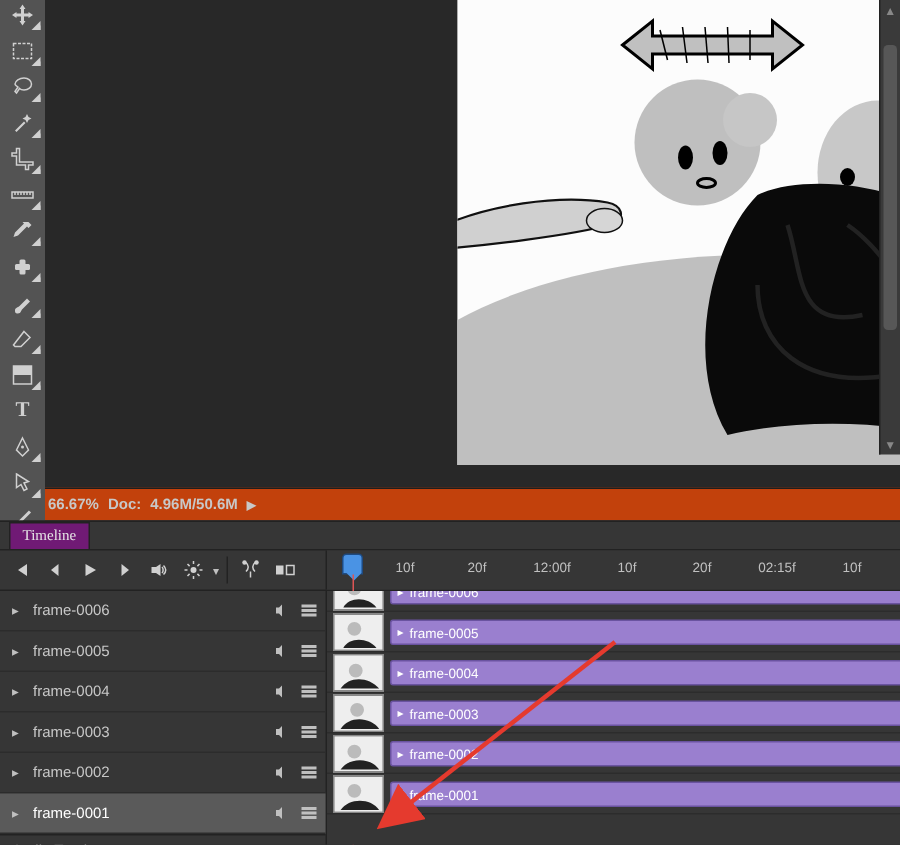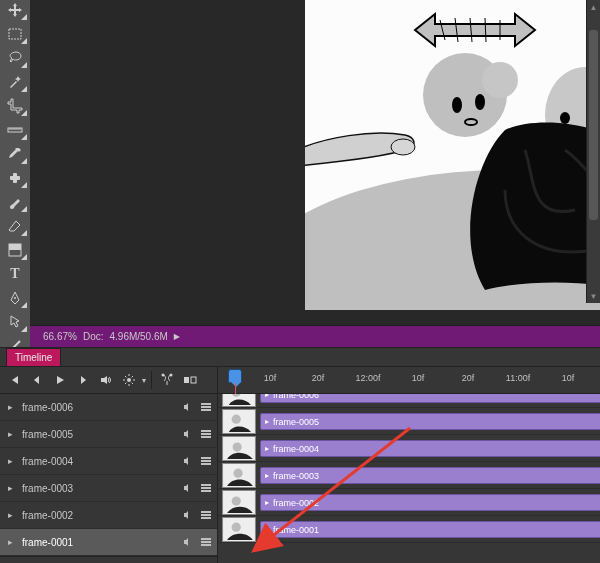--- a/index.html
+++ b/index.html
@@ -16,29 +16,29 @@
   .sw-bg { position: absolute; left: 8px; top: 8px; width: 16px; height: 16px; background: #000; border: 1px solid #777; }
   .sw-fg { position: absolute; left: 0; top: 0; width: 16px; height: 16px; background: #fff; border: 1px solid #777; }
   .sw-reset { position: absolute; left: 0; top: 22px; width: 10px; height: 10px; }
   .sw-reset div { position: absolute; border: 1px solid #aaa; width: 6px; height: 6px; }
   .sw-reset .a { left: 0; top: 0; background: #fff; }
   .sw-reset .b { left: 3px; top: 3px; background: #000; }
   .canvas-host { flex: 1; background: #282828; display: flex; flex-direction: column; overflow: hidden; }
   .canvas-viewport { flex: 1; position: relative; overflow: hidden; }
   .artwork { position: absolute; left: 275px; top: -50px; width: 400px; height: 360px; background: #fff; }
   .artwork svg { width: 100%; height: 100%; display: block; }
-  .statusbar { height: 22px; background: #701a75; border-top: 1px solid #1e1e1e; display: flex; align-items: center; font-size: 10px; color: #c8c8c8; padding-left: 13px; gap: 6px; }
+  .statusbar { height: 22px; background: #c2410c; border-top: 1px solid #1e1e1e; display: flex; align-items: center; font-size: 10px; color: #c8c8c8; padding-left: 2px; gap: 6px; font-weight: bold; }
   .canvas-scrollbar-v { position: absolute; right: 0; top: 0; bottom: 22px; width: 14px; background: #3a3a3a; border-left: 1px solid #222; }
   .canvas-scrollbar-v .thumb { position: absolute; left: 2px; right: 2px; top: 30px; height: 190px; background: #575757; border-radius: 3px; }
   .canvas-scrollbar-v .arr { position: absolute; left: 0; right: 0; height: 14px; display: flex; align-items: center; justify-content: center; color: #888; font-size: 8px; }
 
   
   .timeline { flex: 1; background: #363636; display: flex; flex-direction: column; border-top: 1px solid #222; font-size: 10px; }
   .tl-tabs { height: 18px; background: #363636; display: flex; align-items: flex-end; padding-left: 6px; }
-  .tl-tab { background: #be185d; color: #e6e6e6; font-size: 10px; padding: 3px 8px; border: 1px solid #222; border-bottom: none; }
+  .tl-tab { background: #701a75; color: #e6e6e6; font-size: 10px; padding: 3px 8px; border: 1px solid #222; border-bottom: none; font-family: Liberation Serif, serif; }
   .tl-controls { height: 28px; background: #363636; border-top: 1px solid #222; border-bottom: 1px solid #222; display: flex; align-items: center; }
   .tl-controls .left { width: 218px; display: flex; align-items: center; padding-left: 4px; gap: 3px; border-right: 1px solid #222; height: 100%; }
   .tl-controls .right { flex: 1; position: relative; height: 100%; background: #363636; }
   .ctl-btn { width: 20px; height: 20px; display: flex; align-items: center; justify-content: center; color: #d0d0d0; border-radius: 2px; }
   .ctl-btn svg { width: 14px; height: 14px; }
   .ctl-sep { width: 1px; height: 18px; background: #222; margin: 0 2px; }
   .ruler { position: absolute; inset: 0; }
   .ruler .tick-label { position: absolute; top: 6px; font-size: 9px; color: #c0c0c0; transform: translateX(-50%); }
   .playhead { position: absolute; left: 10px; top: 2px; }
   .playhead .head { width: 14px; height: 14px; background: #4a93e4; border-radius: 3px 3px 0 0; border: 1px solid #1e4a80; position: relative; }
@@ -292,21 +292,21 @@
             </svg>
           </div>
       </div>
       <div class="right">
         <div class="ruler">
           <div class="tick-label" style="left:52px;">10f</div>
           <div class="tick-label" style="left:100px;">20f</div>
           <div class="tick-label" style="left:150px;">12:00f</div>
           <div class="tick-label" style="left:200px;">10f</div>
           <div class="tick-label" style="left:250px;">20f</div>
-          <div class="tick-label" style="left:300px;">11:00f</div>
+          <div class="tick-label" style="left:300px;">02:15f</div>
           <div class="tick-label" style="left:350px;">10f</div>
 
         </div>
         <div class="playhead">
           <div class="head"></div>
           <div class="line"></div>
         </div>
       </div>
     </div>
 

